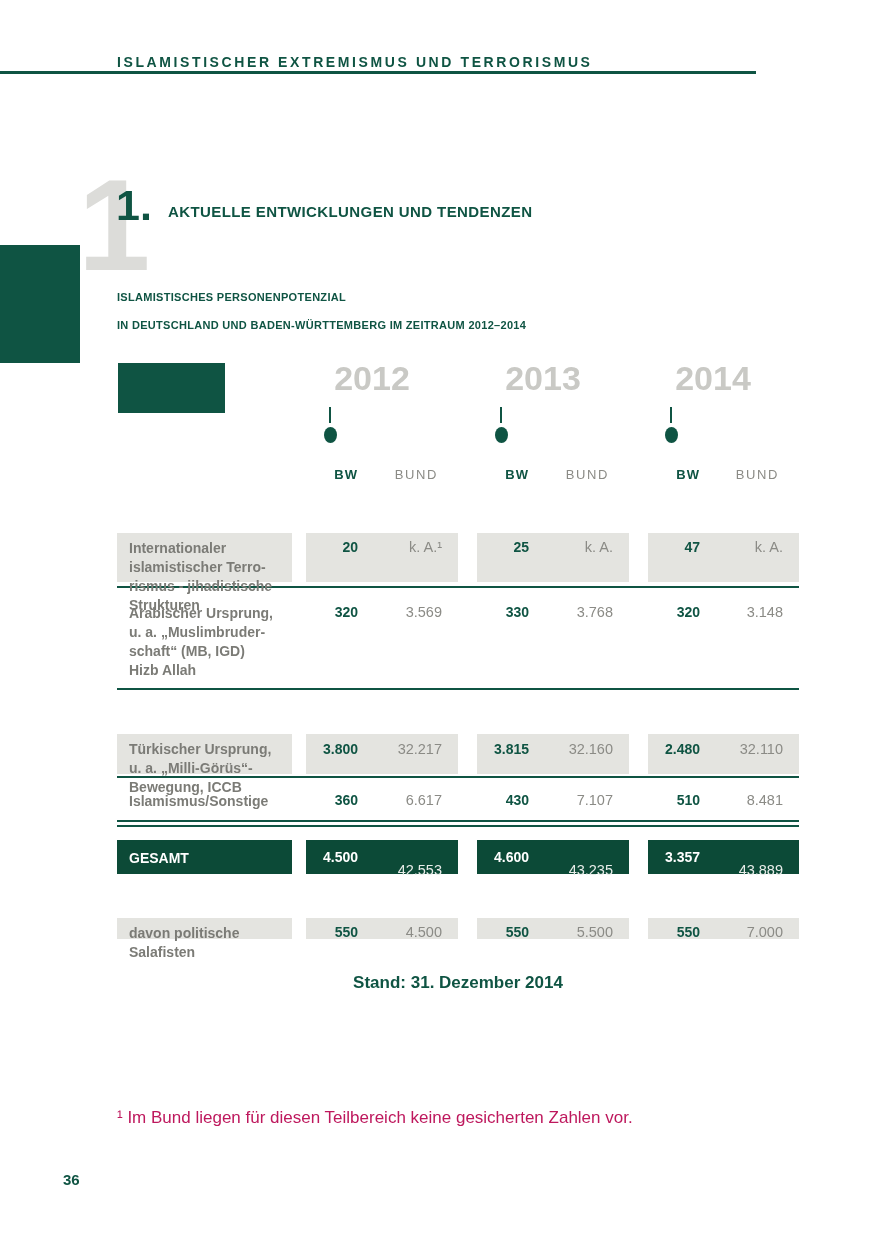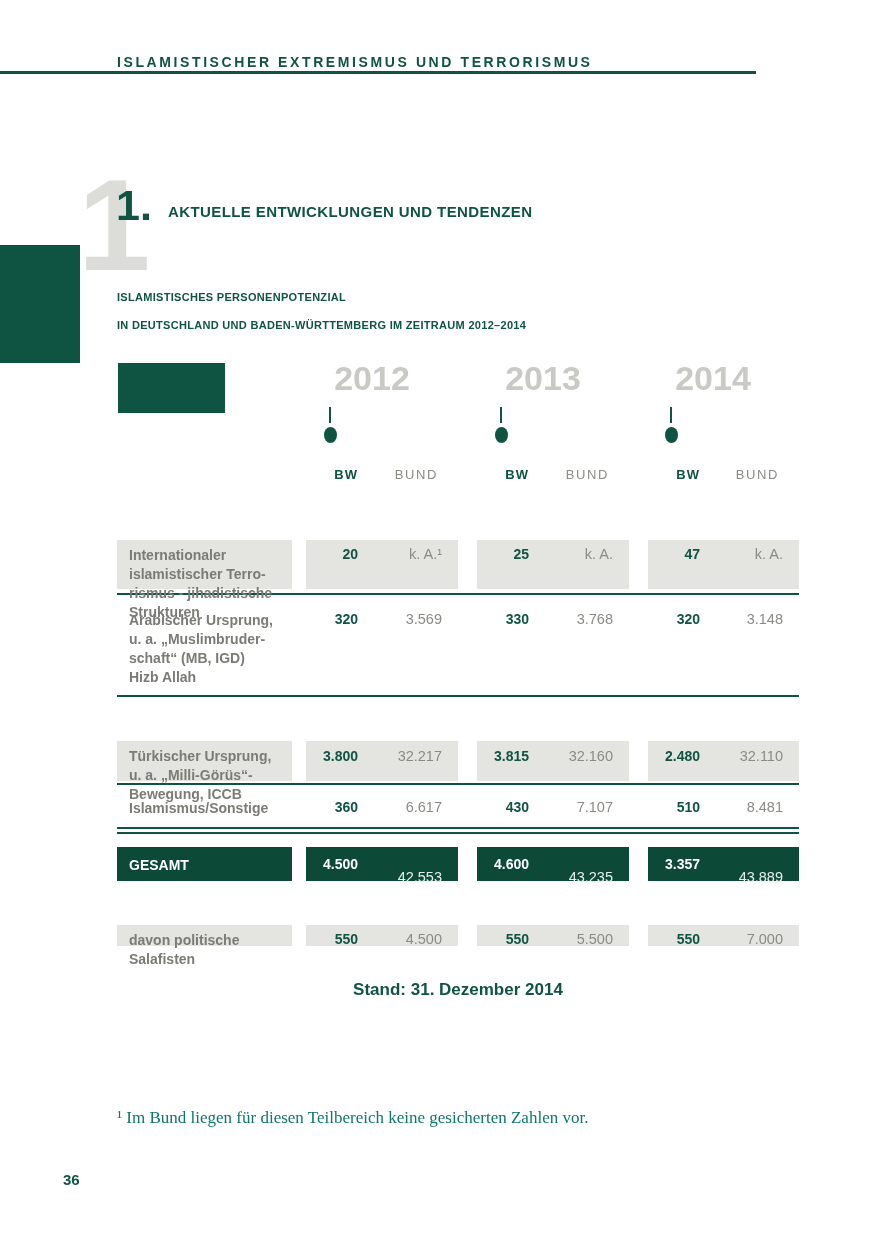--- a/index.html
+++ b/index.html
@@ -38,21 +38,21 @@
   .years-row{position:relative;height:95px;}
   .legend-box{position:absolute;left:1px;top:8px;width:107px;height:50px;background:var(--green);}
   .year-label{position:absolute;top:0;width:132px;text-align:center;font-size:34px;
     line-height:46px;font-weight:bold;color:var(--year-gray);}
   .y0{left:189px}.y1{left:360px}.y2{left:530px}
   .tick{position:absolute;top:52px;width:2px;height:16px;background:var(--green);}
   .k0{left:212px}.k1{left:383px}.k2{left:553px}
   .dot{position:absolute;top:72px;width:13px;height:16px;border-radius:50%;background:var(--green);}
   .d0{left:207px}.d1{left:378px}.d2{left:548px}
 
-  .thead{display:flex;padding-top:17px;height:32px;margin-bottom:22px;align-items:center;}
+  .thead{display:flex;padding-top:17px;height:32px;margin-bottom:15px;align-items:center;}
   .trow{display:flex;}
   .tlabel{width:175px;margin-right:14px;padding:6px 8px 0 12px;font-size:14px;font-weight:bold;
     color:var(--label-gray);line-height:19px;white-space:pre-line;}
   .tgroup{width:152px;margin-right:19px;display:flex;}
   .tgroup.last{width:151px;margin-right:0;}
   .spacer{width:175px;margin-right:14px;}
   .shaded .tlabel,.shaded .tgroup{background:var(--shade);margin-top:36px;}
   .total .tlabel,.total .tgroup{background:var(--box-green);}
   .bw{width:62px;padding:6px 10px 0 0;text-align:right;font-size:14px;font-weight:bold;color:var(--green);}
   .bund{flex:1;padding:6px 16px 0 0;text-align:right;font-size:14.5px;color:var(--val-gray);}
@@ -66,22 +66,22 @@
   .h85{height:85px}.h86{height:86px}.h76{height:76px}.h32{height:32px}.h34{height:34px}.h57{height:57px}
   .mt10{margin-top:10px}.mt8{margin-top:8px}.mt13{margin-top:13px}
   .sep{height:2px;background:var(--green);margin-top:4px;}
   .sep.m2{margin-top:2px;}
   .sep-double{height:7px;margin-top:2px;border-top:2px solid var(--green);
     border-bottom:2px solid var(--green);}
   .stand{margin-top:34px;text-align:center;font-size:17px;font-weight:bold;color:var(--green);}
 
   
   .page-no{position:absolute;left:63px;top:1171px;font-size:15px;font-weight:bold;color:var(--green);}
-  .footnote{position:absolute;left:117px;top:1108px;font-size:17px;color:#0f766e;
-    font-family:Liberation Serif, serif;}
+  .footnote{position:absolute;left:117px;top:1108px;font-size:17px;color:#be185d;
+    font-family:Liberation Sans, sans-serif;}
 </style>
 </head>
 <body>
 
 <div class="page">
 
   <div class="hdr-title">ISLAMISTISCHER EXTREMISMUS UND TERRORISMUS</div>
   <div class="hdr-rule"></div>
 
   <div class="watermark">1</div>

